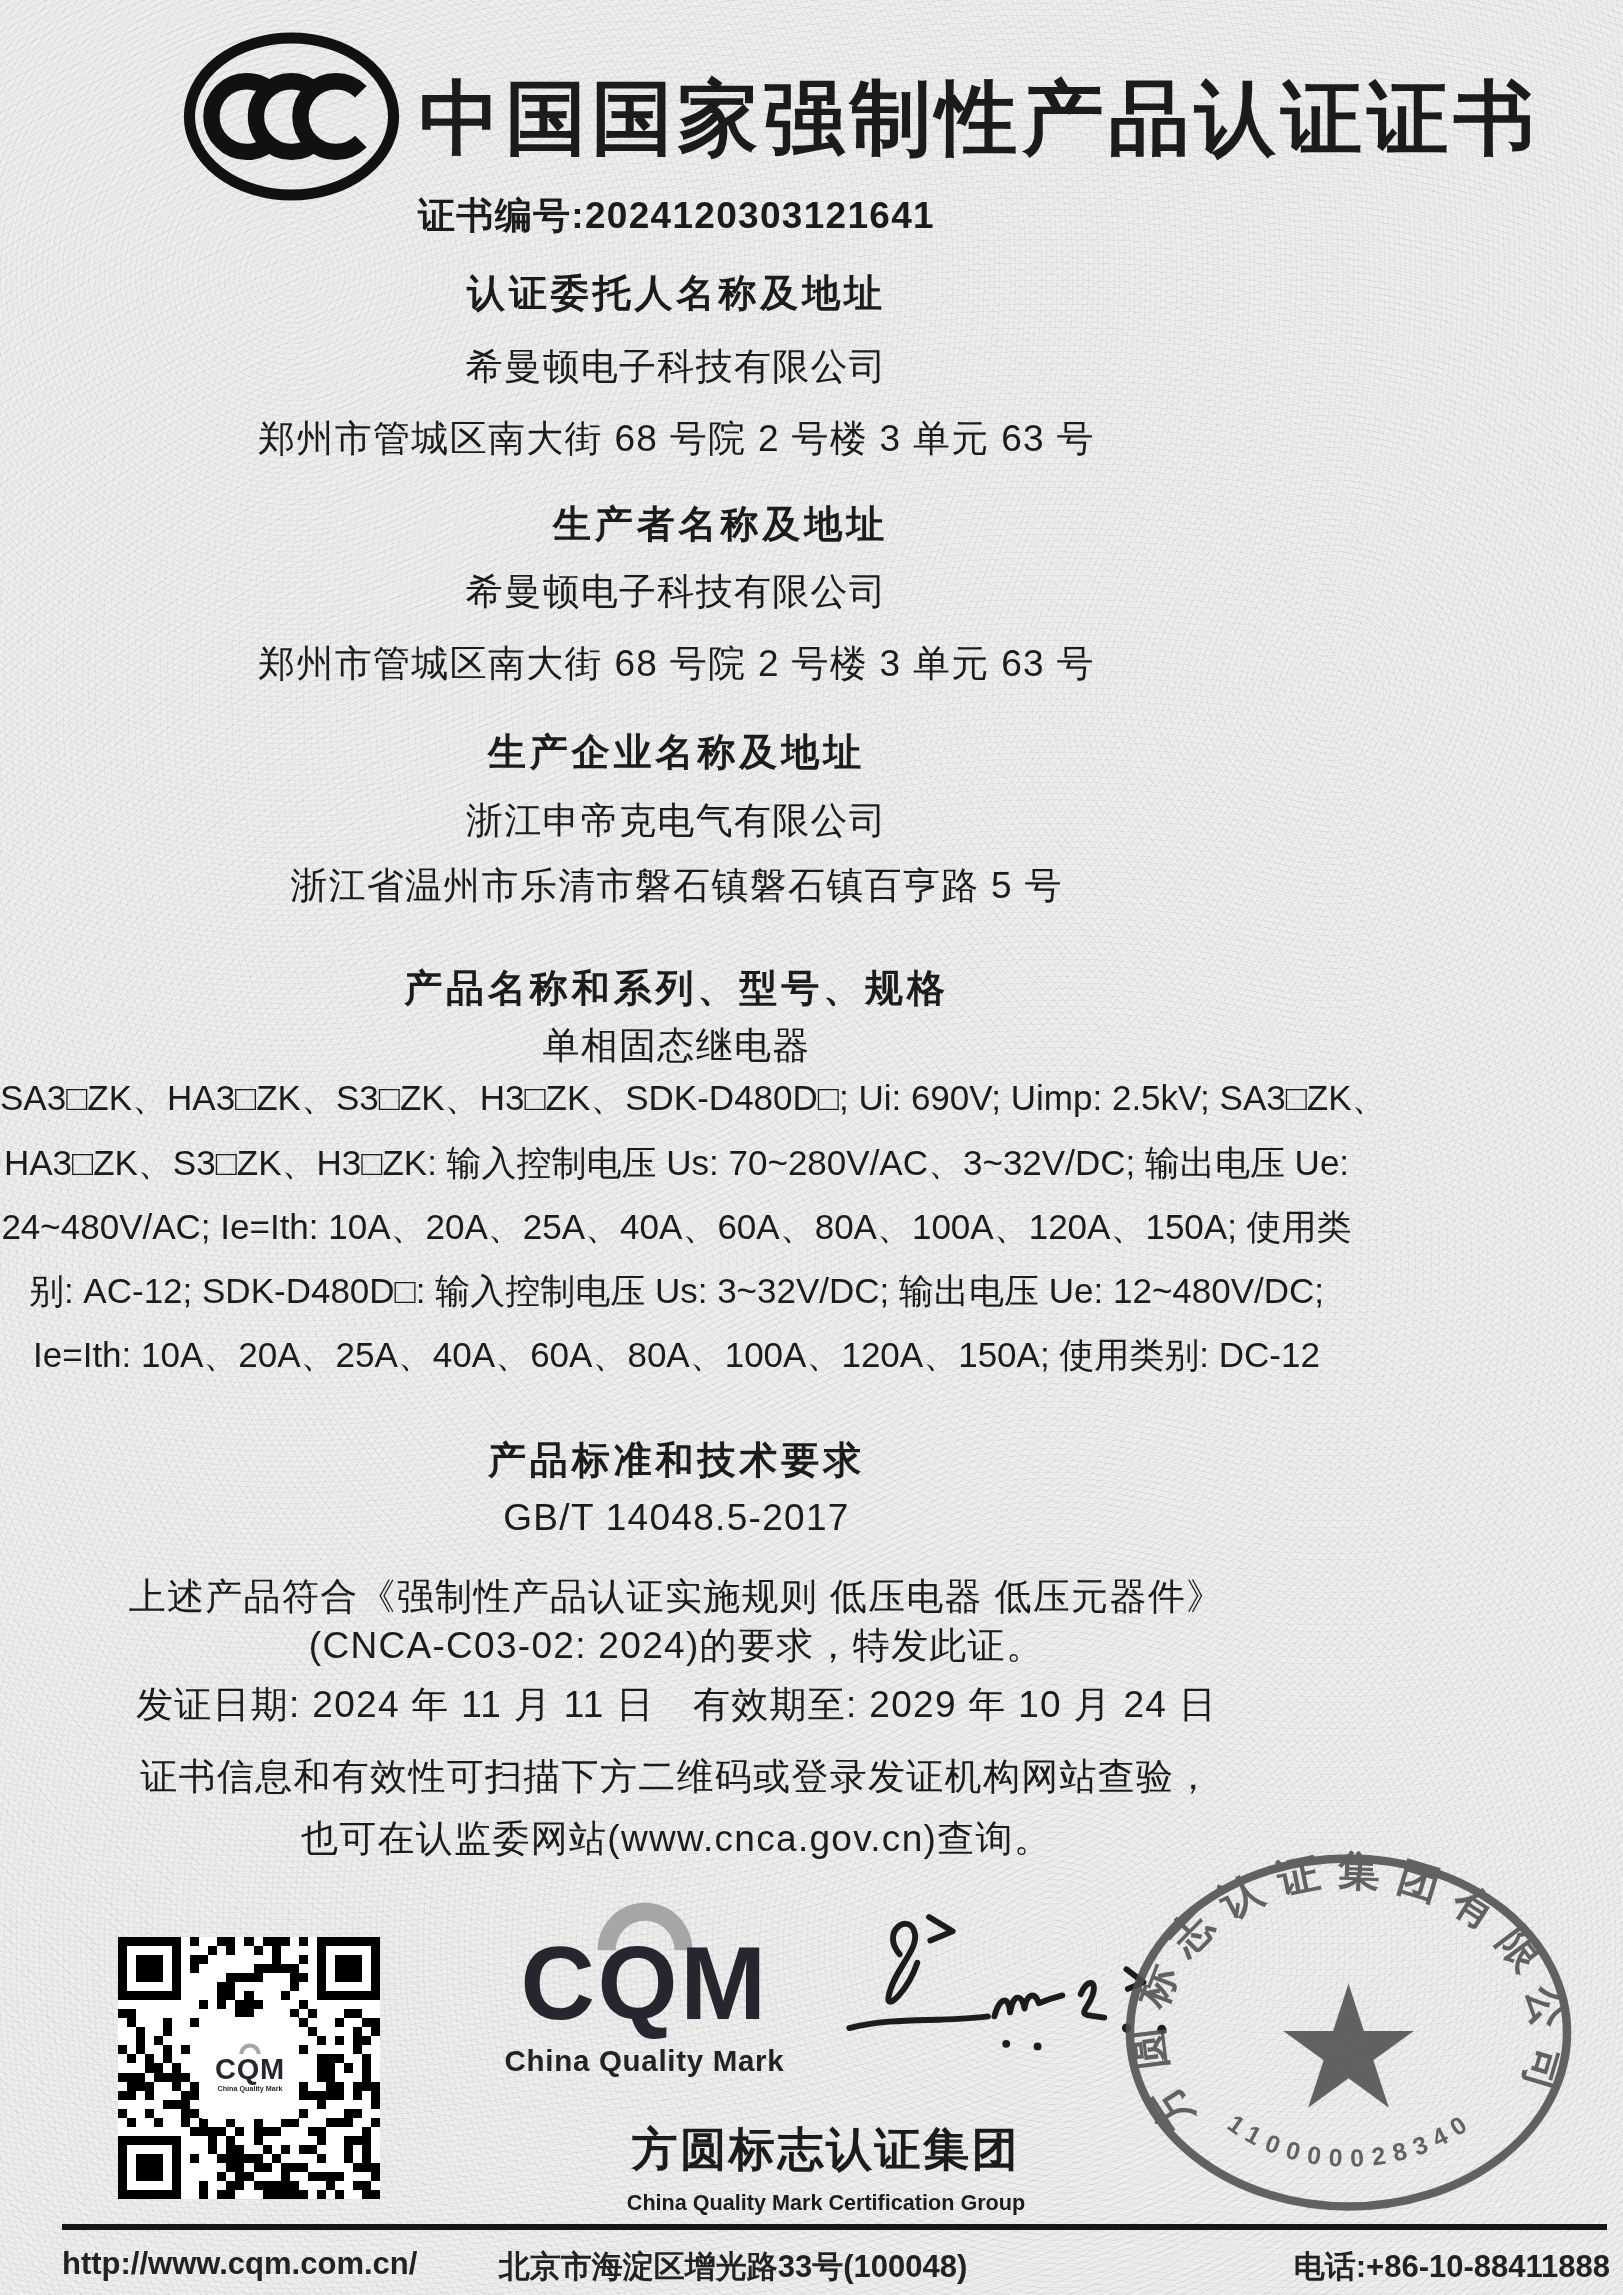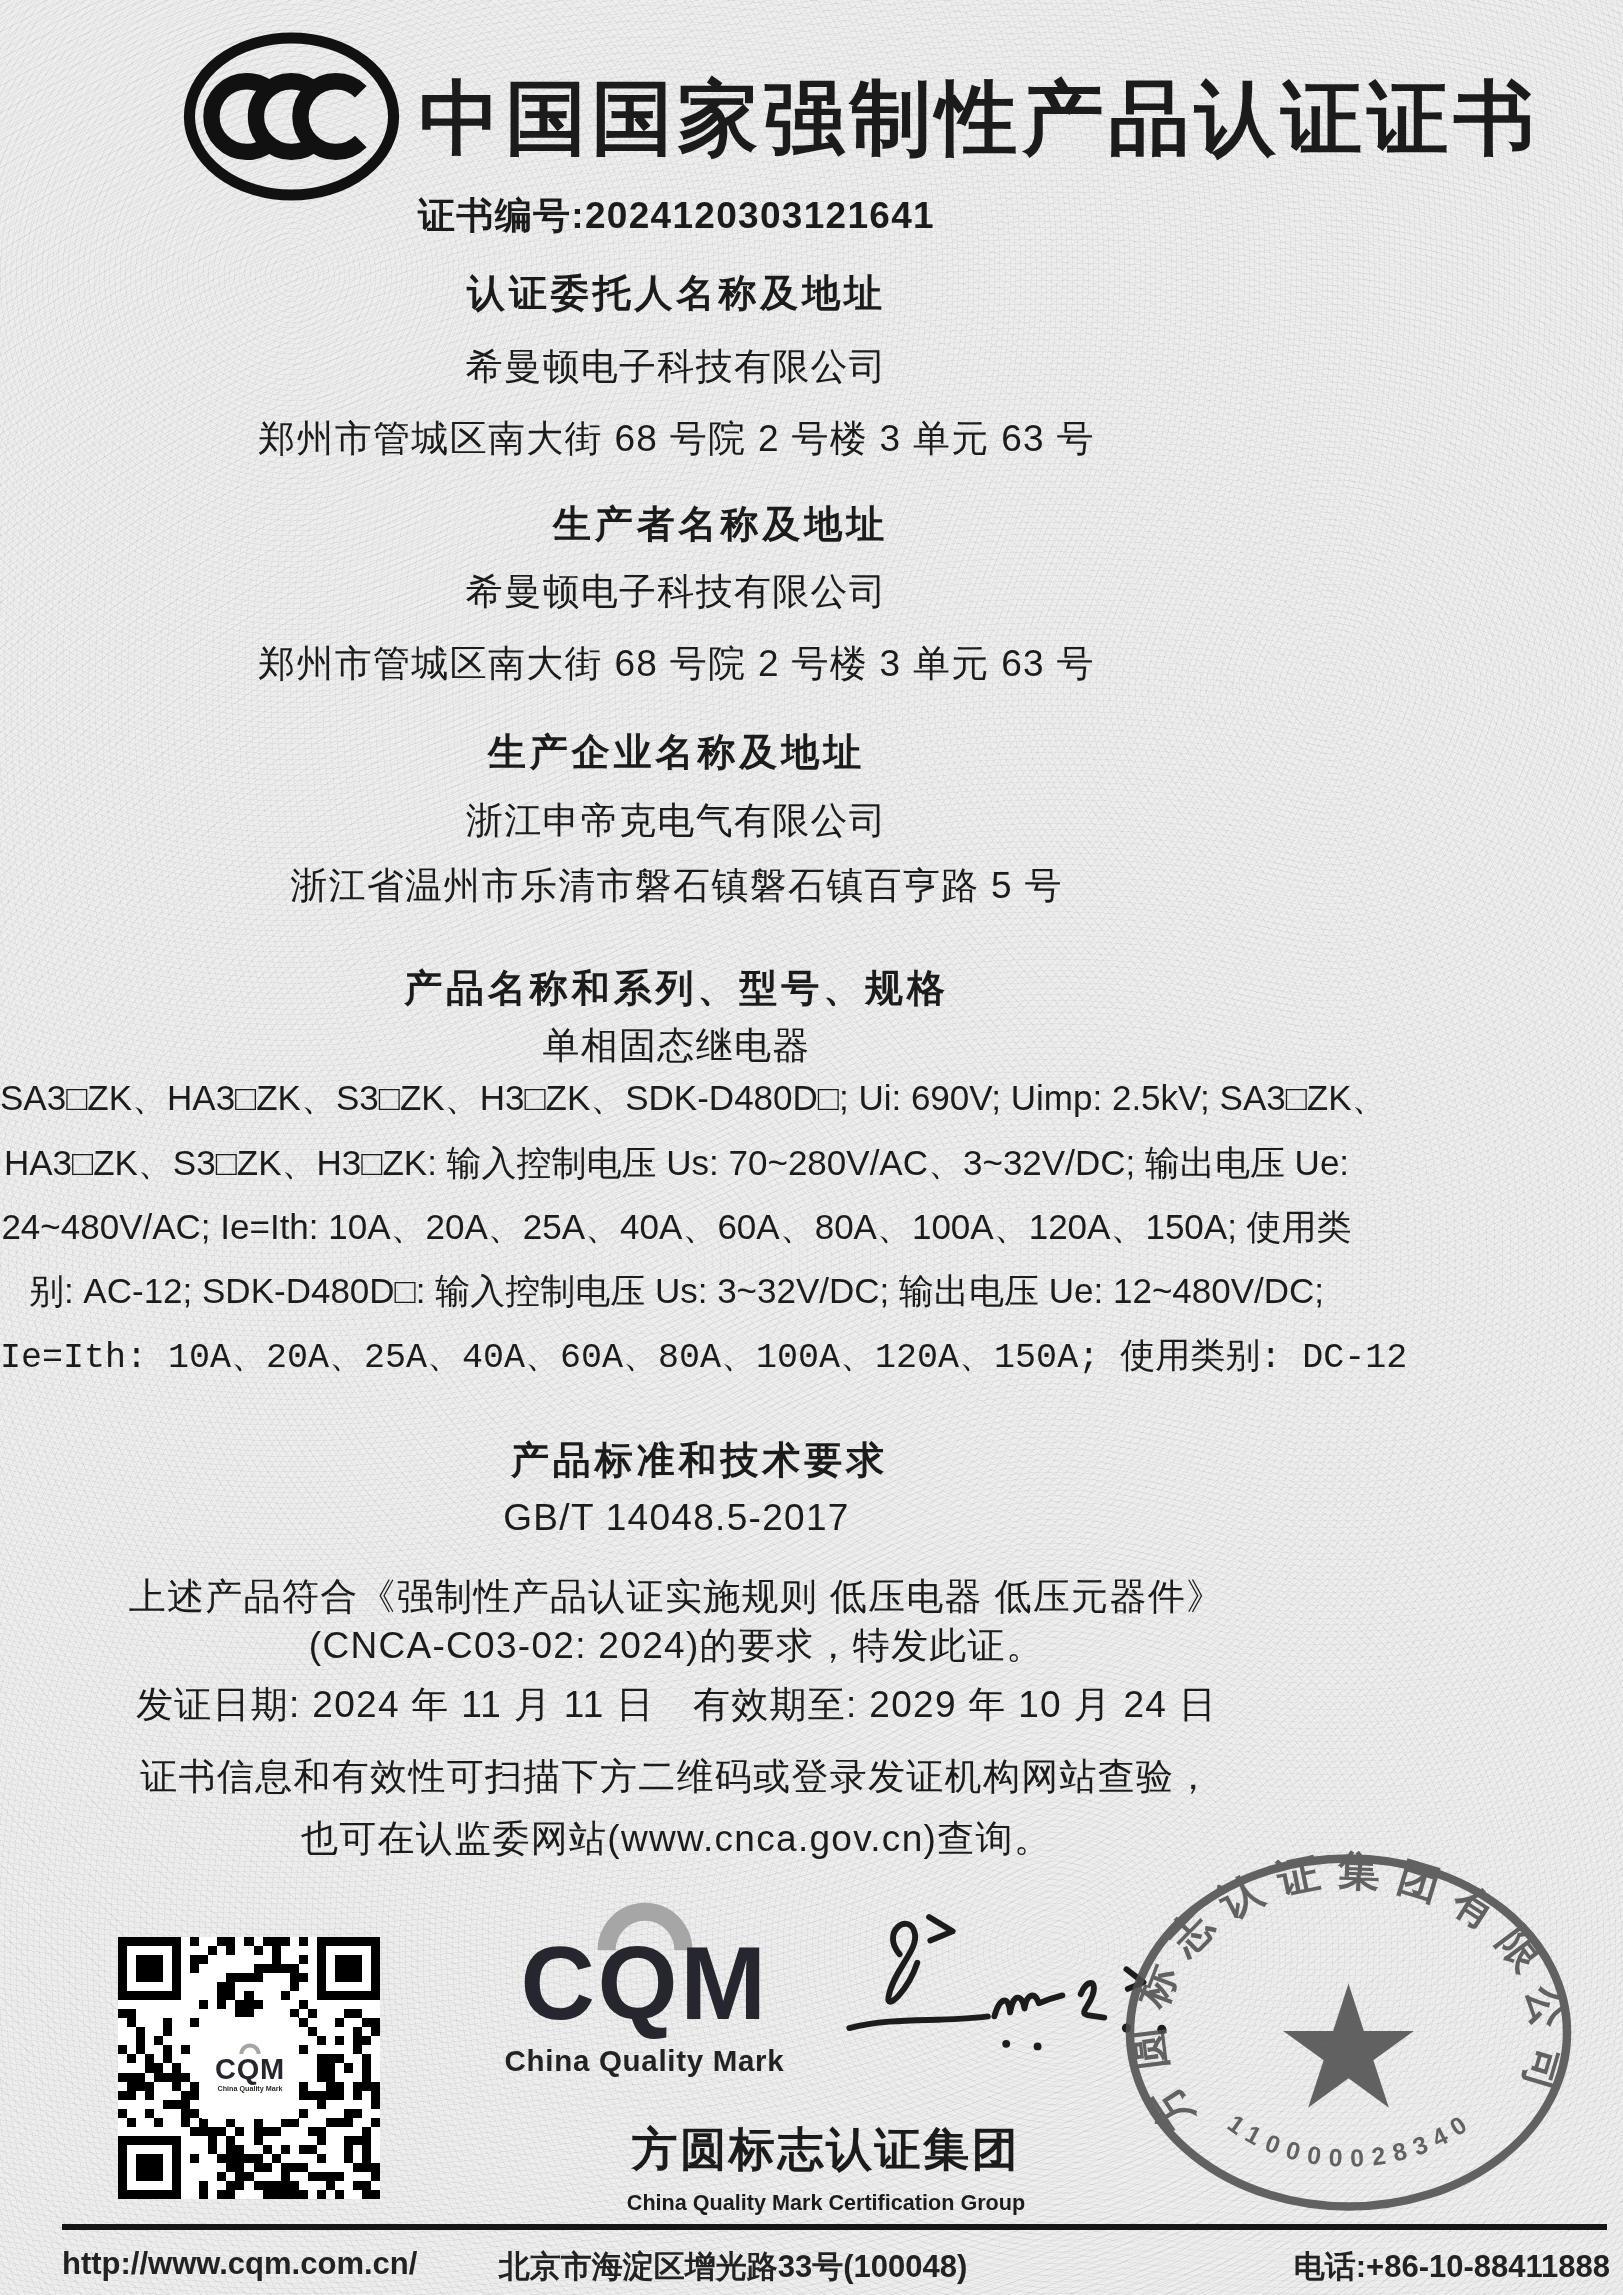--- a/index.html
+++ b/index.html
@@ -70,23 +70,23 @@
 <div class="line heading" style="top:727px;">生产企业名称及地址</div>
 <div class="line value" style="top:796px;">浙江申帝克电气有限公司</div>
 <div class="line value" style="top:861px;">浙江省温州市乐清市磐石镇磐石镇百亨路 5 号</div>
 
 <div class="line heading" style="top:963px;">产品名称和系列、型号、规格</div>
 <div class="line value" style="top:1021px;">单相固态继电器</div>
 <div class="line spec" style="top:1075px;">SA3□ZK、HA3□ZK、S3□ZK、H3□ZK、SDK-D480D□; Ui: 690V; Uimp: 2.5kV; SA3□ZK、</div>
 <div class="line spec" style="top:1140px;">HA3□ZK、S3□ZK、H3□ZK: 输入控制电压 Us: 70~280V/AC、3~32V/DC; 输出电压 Ue:</div>
 <div class="line spec" style="top:1204px;">24~480V/AC; Ie=Ith: 10A、20A、25A、40A、60A、80A、100A、120A、150A; 使用类</div>
 <div class="line spec" style="top:1268px;">别: AC-12; SDK-D480D□: 输入控制电压 Us: 3~32V/DC; 输出电压 Ue: 12~480V/DC;</div>
-<div class="line spec" style="top:1332px;font-family:Liberation Mono, monospace;">Ie=Ith: 10A、20A、25A、40A、60A、80A、100A、120A、150A; 使用类别: DC-12</div>
-
-<div class="line heading" style="top:1435px;padding-left:23px;">产品标准和技术要求</div>
+<div class="line spec" style="top:1332px;">Ie=Ith: 10A、20A、25A、40A、60A、80A、100A、120A、150A; 使用类别: DC-12</div>
+
+<div class="line heading" style="top:1435px;">产品标准和技术要求</div>
 <div class="line value" style="top:1497px;">GB/T 14048.5-2017</div>
 
 <div class="line value" style="top:1572px;">上述产品符合《强制性产品认证实施规则 低压电器 低压元器件》</div>
 <div class="line value" style="top:1621px;">(CNCA-C03-02: 2024)的要求，特发此证。</div>
 <div class="line value" style="top:1680px;">发证日期: 2024 年 11 月 11 日　有效期至: 2029 年 10 月 24 日</div>
 <div class="line value" style="top:1752px;">证书信息和有效性可扫描下方二维码或登录发证机构网站查验，</div>
 <div class="line value" style="top:1814px;">也可在认监委网站(www.cnca.gov.cn)查询。</div>
 
 <div class="qr-wrap">
   <svg id="qr-svg" width="262" height="262" viewBox="0 0 29 29" shape-rendering="crispEdges">

